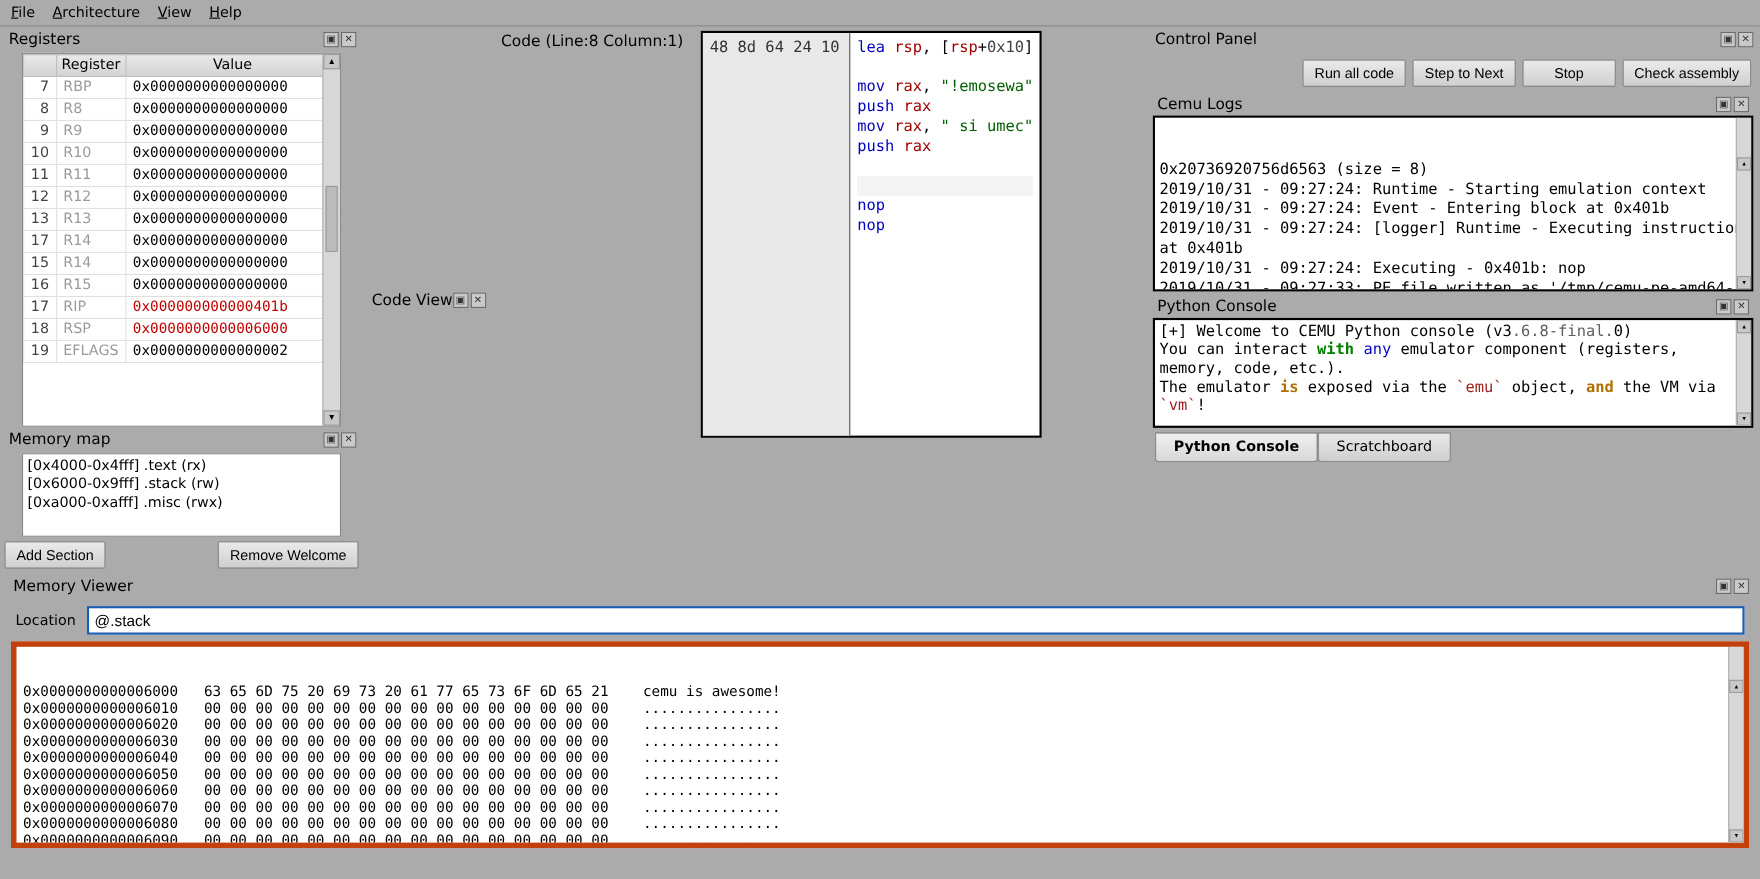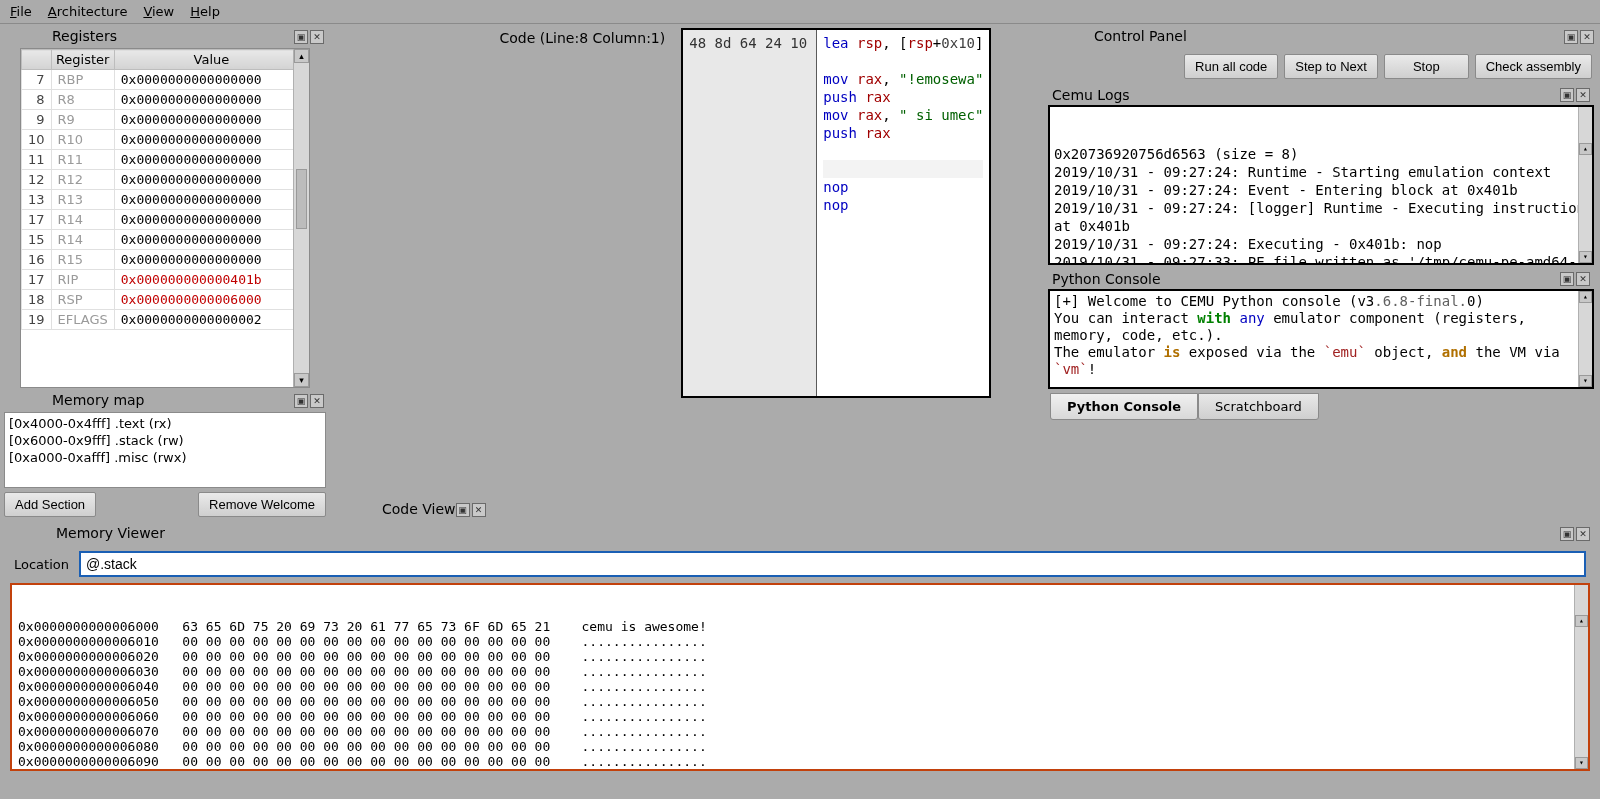--- a/index.html
+++ b/index.html
@@ -4,39 +4,39 @@
 <style>
   * { box-sizing: border-box; }
   html, body { margin: 0; padding: 0; width: 1600px; height: 799px; font-family: "DejaVu Sans", "Liberation Sans", sans-serif; font-size: 13px; background: #ababab; color: #000; overflow: hidden; }
   .menubar { display: flex; gap: 16px; padding: 4px 10px; background: #ababab; border-bottom: 1px solid #8a8a8a; }
   .menubar span { cursor: default; }
   .menubar span u { text-decoration: underline; }
   .app-body { display: flex; }
   .col-left { width: 330px; display: flex; flex-direction: column; }
   .col-mid { width: 712px; display: flex; flex-direction: row; }
   .col-right { flex: 1; display: flex; flex-direction: column; }
-  .dock-header { display: flex; align-items: flex-end; justify-content: space-between; padding: 4px 6px; font-size: 14px; margin-left: 44px; }
+  .dock-header { display: flex; align-items: center; justify-content: space-between; padding: 4px 6px; font-size: 14px; }
   .dock-title { padding-left: 2px; }
   .dock-ctrls { display: flex; gap: 2px; }
   .dock-ctrls div { width: 14px; height: 14px; border: 1px solid #6a6a6a; background: #c9c9c9; font-size: 9px; line-height: 12px; text-align: center; color: #333; }
   
   .registers-wrap { position: relative; height: 340px; background: #fff; border: 1px solid #8a8a8a; margin: 0 20px; }
   .reg-scroll { overflow: hidden; height: 100%; }
   .reg-table { width: 100%; border-collapse: collapse; font-size: 13px; }
   .reg-table th { background: linear-gradient(#e8e8e8,#d3d3d3); border: 1px solid #bdbdbd; font-weight: normal; padding: 2px 4px; }
   .reg-table td { border: 1px solid #e0e0e0; padding: 2px 6px; background: #fff; }
   .reg-table td.rownum { color: #444; text-align: right; width: 24px; }
   .reg-table td.regname { color: #9a9a9a; width: 60px; }
   .reg-table td.regval { font-family: "DejaVu Sans Mono", monospace; }
   .reg-table td.regval.red { color: #c00000; }
   .reg-vscroll { position: absolute; right: 0; top: 0; bottom: 0; width: 16px; background: #d7d7d7; border-left: 1px solid #b0b0b0; }
   .reg-vscroll .btn { height: 14px; background: #c8c8c8; border: 1px solid #9a9a9a; text-align: center; font-size: 9px; line-height: 12px; }
   .reg-vscroll .thumb { position: absolute; top: 120px; left: 2px; right: 2px; height: 60px; background: #bcbcbc; border: 1px solid #9a9a9a; }
   
-  .memmap-box { border: 1px solid #8a8a8a; background: #fff; margin: 0 4px; height: 76px; padding: 2px 4px; font-size: 13px; line-height: 17px; overflow: hidden; }
+  .memmap-box { border: 1px solid #8a8a8a; background: #fff; margin: 0 20px; height: 76px; padding: 2px 4px; font-size: 13px; line-height: 17px; overflow: hidden; }
   .memmap-btns { display: flex; justify-content: space-between; padding: 4px; }
   .push-btn { background: linear-gradient(#eaeaea,#cfcfcf); border: 1px solid #8a8a8a; border-radius: 2px; padding: 4px 10px; font-size: 13px; }
   
   .code-title-line { padding: 6px 8px; font-size: 14px; }
   .code-editor { display: flex; margin: 4px 8px; height: 370px; border: 2px solid #000; background: #fff; font-family: "DejaVu Sans Mono", monospace; font-size: 14px; line-height: 18px; }
   .code-gutter { width: 134px; background: #e8e8e8; border-right: 1px solid #5a5a5a; padding: 4px 6px; white-space: pre; color: #333; }
   .code-body { flex: 1; padding: 4px 6px; position: relative; }
   .code-line { white-space: pre; }
   .code-line.hl { background: #f3f3f3; }
   .tok-mn { color: #0000c0; }
@@ -51,21 +51,21 @@
   .py-box { border: 2px solid #000; background: #fff; font-family: "DejaVu Sans Mono", monospace; font-size: 14px; line-height: 17px; padding: 2px 4px; height: 100px; overflow: hidden; position: relative; }
   .py-box .scrollbar, .log-box .scrollbar, .mv-dump .scrollbar { position: absolute; right: 0; top: 0; bottom: 0; width: 14px; background: #d7d7d7; border-left: 1px solid #b0b0b0; }
   .py-box .scrollbar .sbtn, .log-box .scrollbar .sbtn, .mv-dump .scrollbar .sbtn { height: 12px; background: #c8c8c8; border: 1px solid #9a9a9a; font-size: 8px; text-align: center; line-height: 10px; }
   .tabs-row { display: flex; gap: 0; padding: 4px 8px; }
   .tabs-row .tab { border: 1px solid #8a8a8a; background: linear-gradient(#e8e8e8,#cfcfcf); padding: 5px 16px; font-size: 13px; border-bottom-left-radius: 3px; border-bottom-right-radius: 3px; }
   .tabs-row .tab.active { font-weight: bold; background: linear-gradient(#f0f0f0,#d8d8d8); }
   
   .mv-wrap { clear: both; padding: 0 4px; }
   .mv-loc { display: flex; align-items: center; gap: 10px; padding: 6px 10px; }
   .mv-loc input { flex: 1; border: 2px solid #1a5fb4; padding: 3px 5px; font-size: 14px; background: #fff; }
-  .mv-dump { border: 2px solid #c2410c; background: #fff; font-family: "DejaVu Sans Mono", monospace; font-size: 13px; line-height: 15px; padding: 4px 6px; white-space: pre; height: 188px; overflow: hidden; position: relative; margin: 0 6px; }
+  .mv-dump { border: 5px solid #c2410c; background: #fff; font-family: "DejaVu Sans Mono", monospace; font-size: 13px; line-height: 15px; padding: 4px 6px; white-space: pre; height: 188px; overflow: hidden; position: relative; margin: 0 6px; }
   .pc-kw-green { color: #008000; font-weight: bold; }
   .pc-kw-blue  { color: #0000c0; }
   .pc-kw-org   { color: #b07000; font-weight: bold; }
   .pc-lit      { color: #606060; }
   .pc-str      { color: #a02020; }
 </style>
 </head>
 <body>
 
 <div class="menubar">

